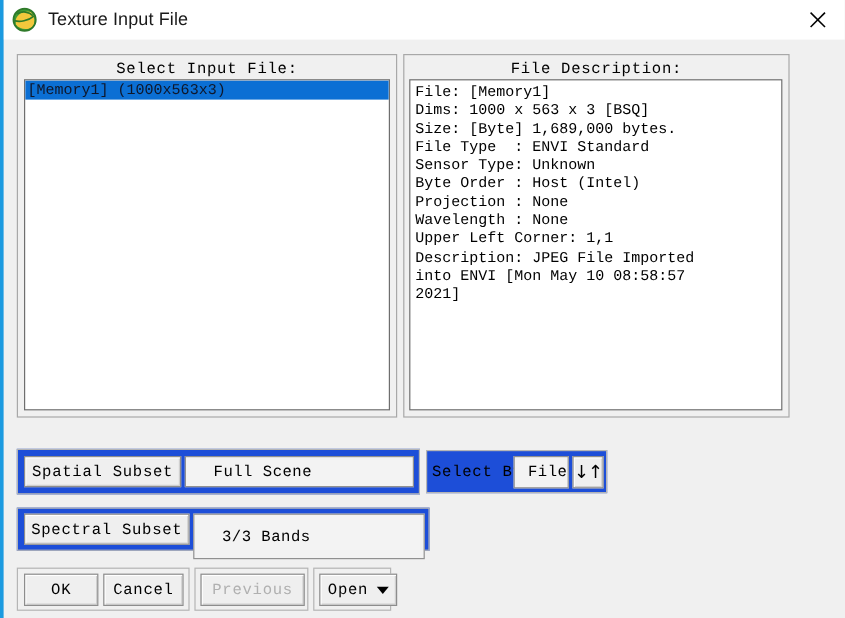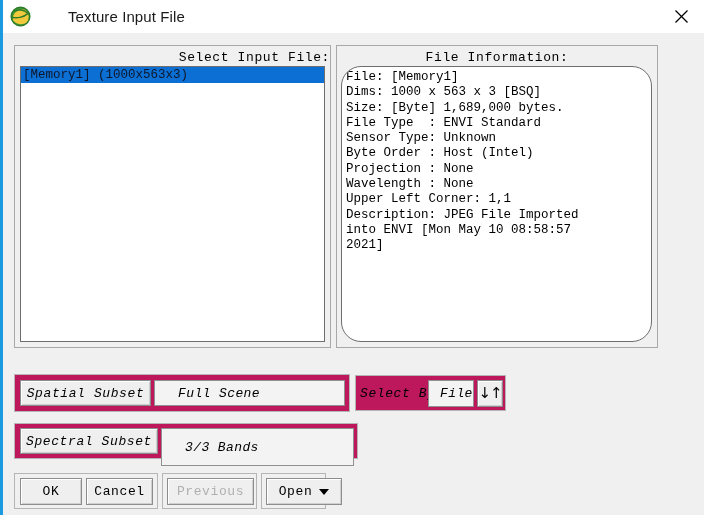--- a/index.html
+++ b/index.html
@@ -24,21 +24,20 @@
   }
   
   .titlebar {
     position: absolute;
     left: 0; top: 0;
     width: 701px;
     height: 33px;
     background: #ffffff;
     display: flex;
     align-items: center;
-    gap: 28px;
   }
   .title-icon {
     width: 21px;
     height: 21px;
     margin-left: 7px;
     position: relative;
     flex: 0 0 auto;
   }
   .title-text {
     font-size: 15px;
@@ -106,23 +105,22 @@
     line-height: 15.3px;
     color: #000;
     padding: 3px 4px 0 4px;
     white-space: pre;
   }
 
   
   .row-group {
     position: absolute;
     border: 1px solid #b5b5b5;
-    background: #be185d;
-    box-sizing: border-box;
-    font-style: italic;
+    background: #1d4ed8;
+    box-sizing: border-box;
   }
   .btn {
     font-family: "Liberation Mono", monospace;
     font-size: 13px;
     color: #000;
     background: #efefef;
     border: 1px solid #8d8d8d;
     box-shadow: inset 1px 1px 0 #ffffff, inset -1px -1px 0 #cfcfcf;
     box-sizing: border-box;
     display: flex;
@@ -197,30 +195,30 @@
     <div class="title-text">Texture Input File</div>
     <div class="title-close">
       <svg width="15" height="15" viewBox="0 0 15 15">
         <line x1="1.5" y1="1.5" x2="13.5" y2="13.5" stroke="#000" stroke-width="1.3"></line>
         <line x1="13.5" y1="1.5" x2="1.5" y2="13.5" stroke="#000" stroke-width="1.3"></line>
       </svg>
     </div>
   </div>
 
   <div class="panel-outer" style="left:11px; top:45px; width:317px; height:303px;">
-    <div class="panel-heading" style="left:0; top:4px;text-align:right;">Select Input File:</div>
+    <div class="panel-heading" style="left:0; top:4px;">Select Input File:</div>
   </div>
   <div class="panel-inner-white" style="left:17px; top:66px; width:305px; height:276px;">
     <div class="list-row selected">[Memory1] (1000x563x3)</div>
   </div>
 
   <div class="panel-outer" style="left:333px; top:45px; width:322px; height:303px;">
-    <div class="panel-heading" style="left:0; top:4px;">File Information:</div>
-  </div>
-  <div class="panel-inner-white" style="left:338px; top:66px; width:311px; height:276px;border-radius:20px;">
+    <div class="panel-heading" style="left:0; top:4px;">File Description:</div>
+  </div>
+  <div class="panel-inner-white" style="left:338px; top:66px; width:311px; height:276px;">
     <div class="info-text">File: [Memory1]
 Dims: 1000 x 563 x 3 [BSQ]
 Size: [Byte] 1,689,000 bytes.
 File Type  : ENVI Standard
 Sensor Type: Unknown
 Byte Order : Host (Intel)
 Projection : None
 Wavelength : None
 Upper Left Corner: 1,1
 Description: JPEG File Imported
@@ -249,19 +247,19 @@
   <div class="btn-wrap" style="left:159px; top:473px; width:95px; height:36px;">
     <div class="btn disabled" style="position:absolute; left:4px; top:4px; width:87px; height:27px;">Previous</div>
   </div>
 
   <div class="btn-wrap" style="left:11px; top:473px; width:144px; height:36px;">
     <div class="btn" style="position:absolute; left:5px; top:4px; width:62px; height:27px;">OK</div>
     <div class="btn" style="position:absolute; left:71px; top:4px; width:67px; height:27px;">Cancel</div>
   </div>
 
   <div class="btn-wrap" style="left:258px; top:473px; width:65px; height:36px;">
-    <div class="btn" style="position:absolute; left:4px; top:4px; width:76px; height:27px;">
+    <div class="btn" style="position:absolute; left:4px; top:4px; width:65px; height:27px;">
       <span>Open</span>
       <span class="caret"></span>
     </div>
   </div>
 
 </div>
 
 </body></html>

